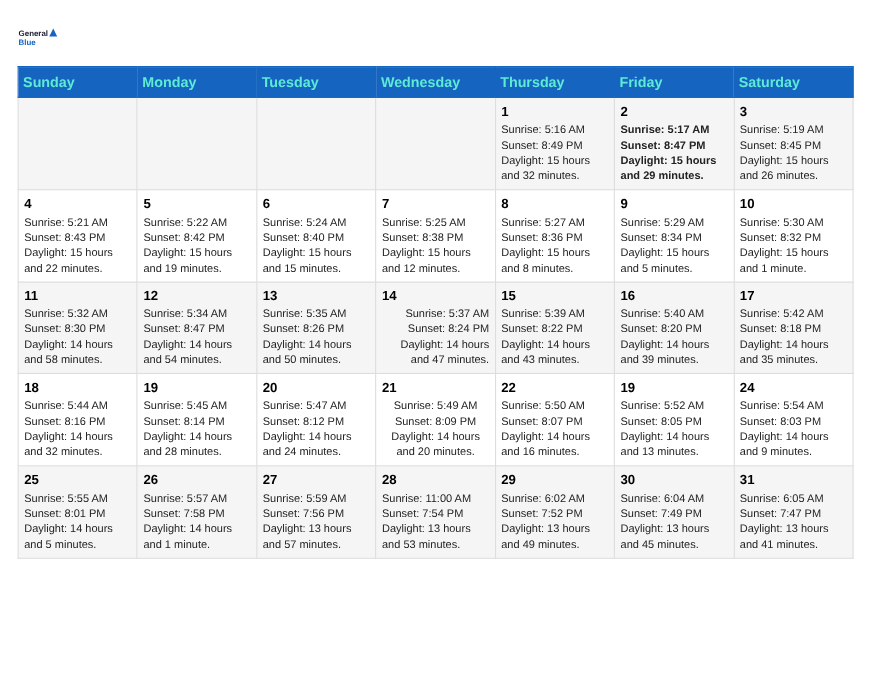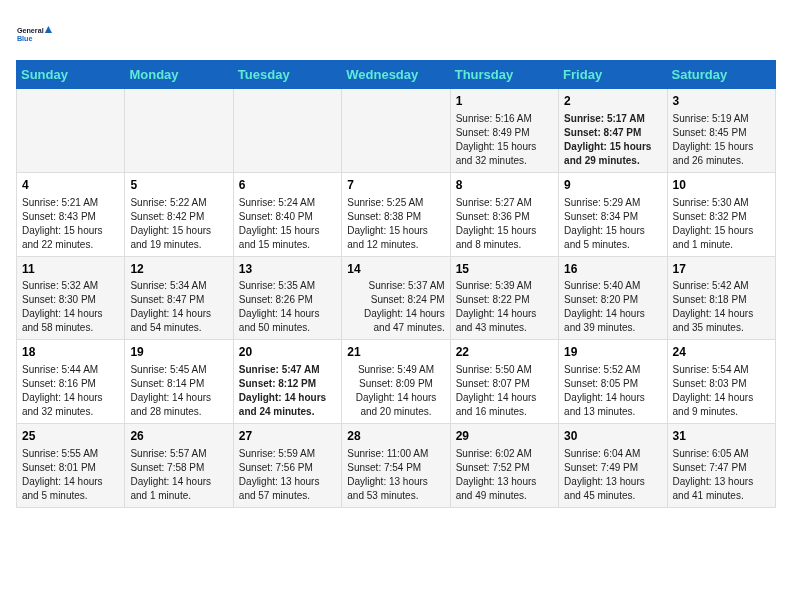--- a/index.html
+++ b/index.html
@@ -250,21 +250,21 @@
         </td>
         <td>
           <span class="day-num">19</span>
           <div class="cell-content" style="white-space: pre-line;">Sunrise: 5:45 AM
 Sunset: 8:14 PM
 Daylight: 14 hours
 and 28 minutes.</div>
         </td>
         <td>
           <span class="day-num">20</span>
-          <div class="cell-content" style="white-space: pre-line; font-weight: bold;">Sunrise: 5:47 AM
+          <div class="cell-content" style="white-space: pre-line;">Sunrise: 5:47 AM
 Sunset: 8:12 PM
 Daylight: 14 hours
 and 24 minutes.</div>
         </td>
         <td>
           <span class="day-num">21</span>
           <div class="cell-content" style="white-space: pre-line; text-align: center;">Sunrise: 5:49 AM
 Sunset: 8:09 PM
 Daylight: 14 hours
 and 20 minutes.</div>

